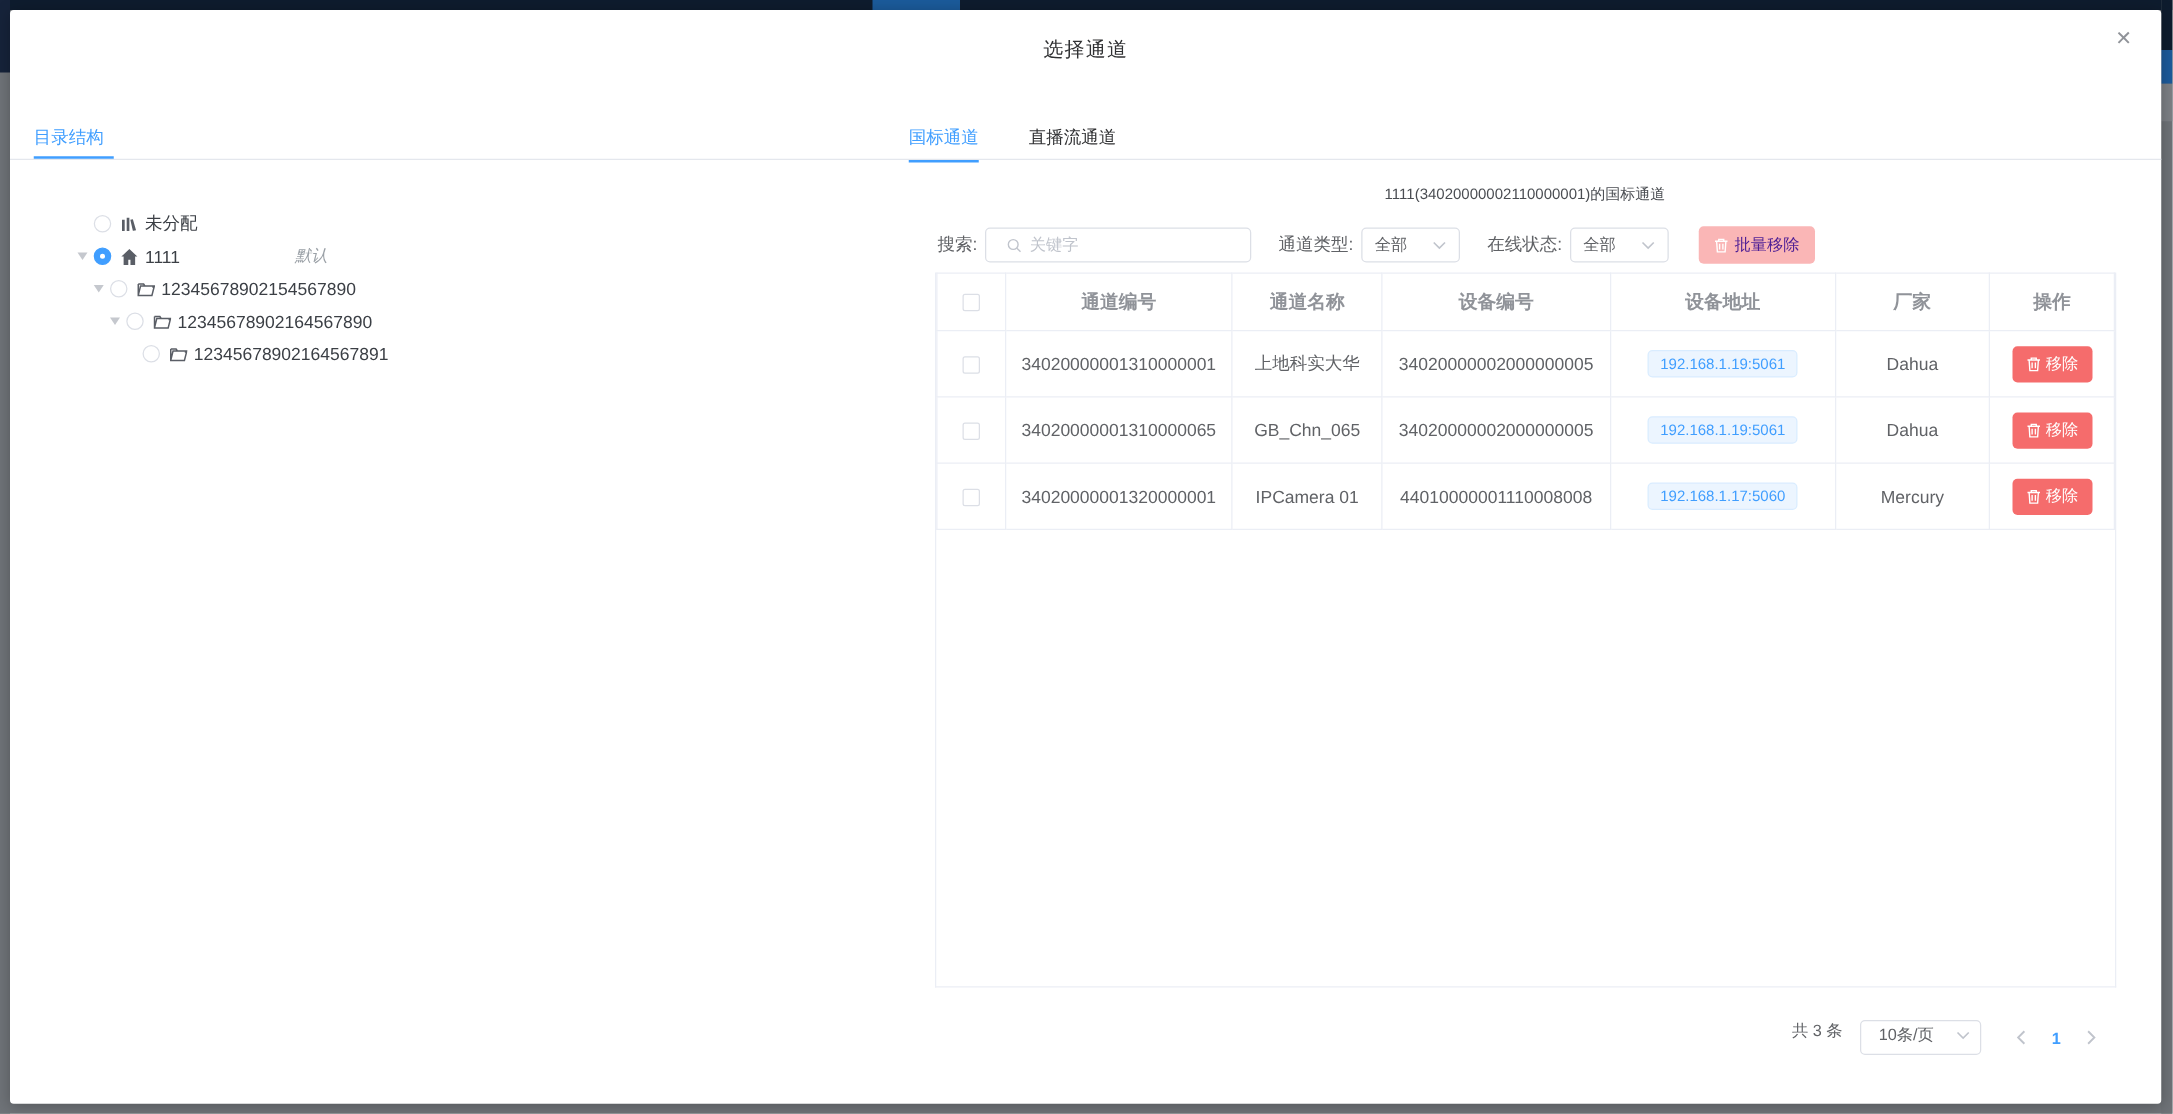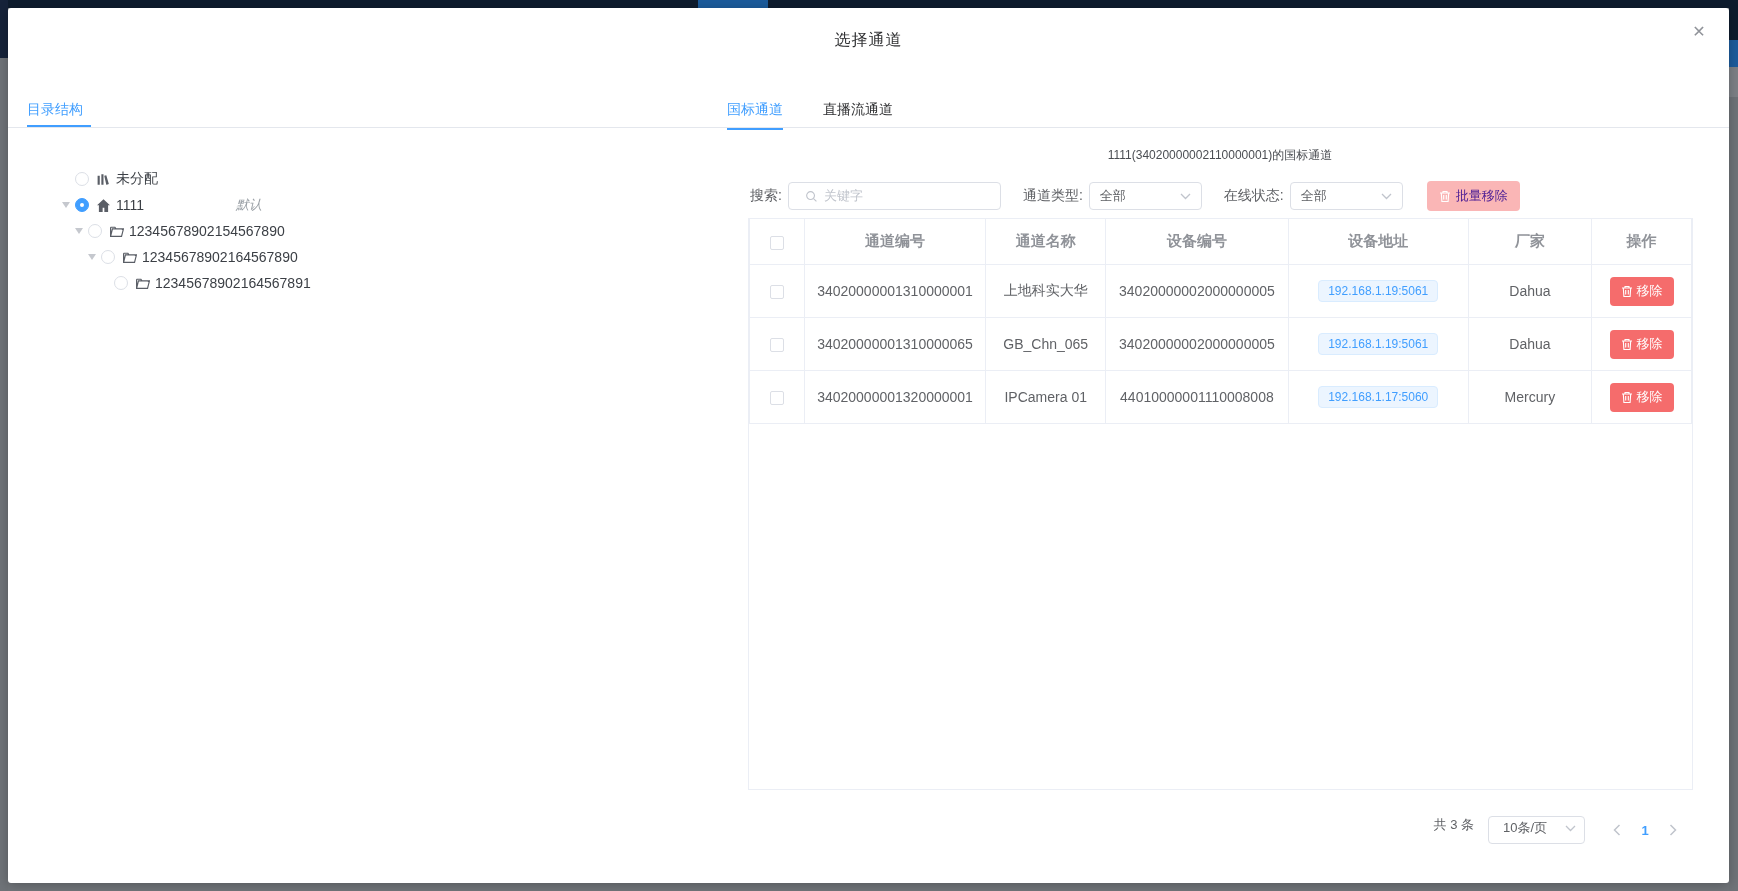--- a/index.html
+++ b/index.html
@@ -54,21 +54,21 @@
 
   
   .heading { position:absolute; left:740px; top:139px; width:944px; text-align:center;
              font-size:12px; color:#4a4d52; }
 
   .filter-row { position:absolute; left:742px; top:173px; height:30px; display:flex; align-items:center; }
   .f-label { font-size:14px; color:#606266; margin-right:6px; white-space:nowrap; }
   .search-input { width:213px; height:28px; border:1px solid #dcdfe6; border-radius:4px; background:#fff;
                   display:flex; align-items:center; padding:0 16px; margin-right:22px; }
   .search-input .ph { font-size:13px; color:#c0c4cc; margin-left:6px; }
-  .select-box { width:113px; height:28px; border:1px solid #dcdfe6; border-radius:4px; background:#fff;
+  .select-box { width:79px; height:28px; border:1px solid #dcdfe6; border-radius:4px; background:#fff;
                 display:flex; align-items:center; justify-content:space-between; padding:0 10px;
                 margin-right:22px; cursor:pointer;gap:12px; }
   .select-box .val { font-size:13px; color:#606266; }
   .btn-batch { width:93px; height:30px; border:none; border-radius:4px; background:#fab6b6; color:#4c1d95;
                font-size:13px; display:flex; align-items:center; justify-content:center; gap:5px;
                margin-left:2px; cursor:not-allowed; }
 
   
   .table-wrap { position:absolute; left:740px; top:210px; width:945px; height:572px;
                 border:1px solid #ebeef5; border-top:none; }

